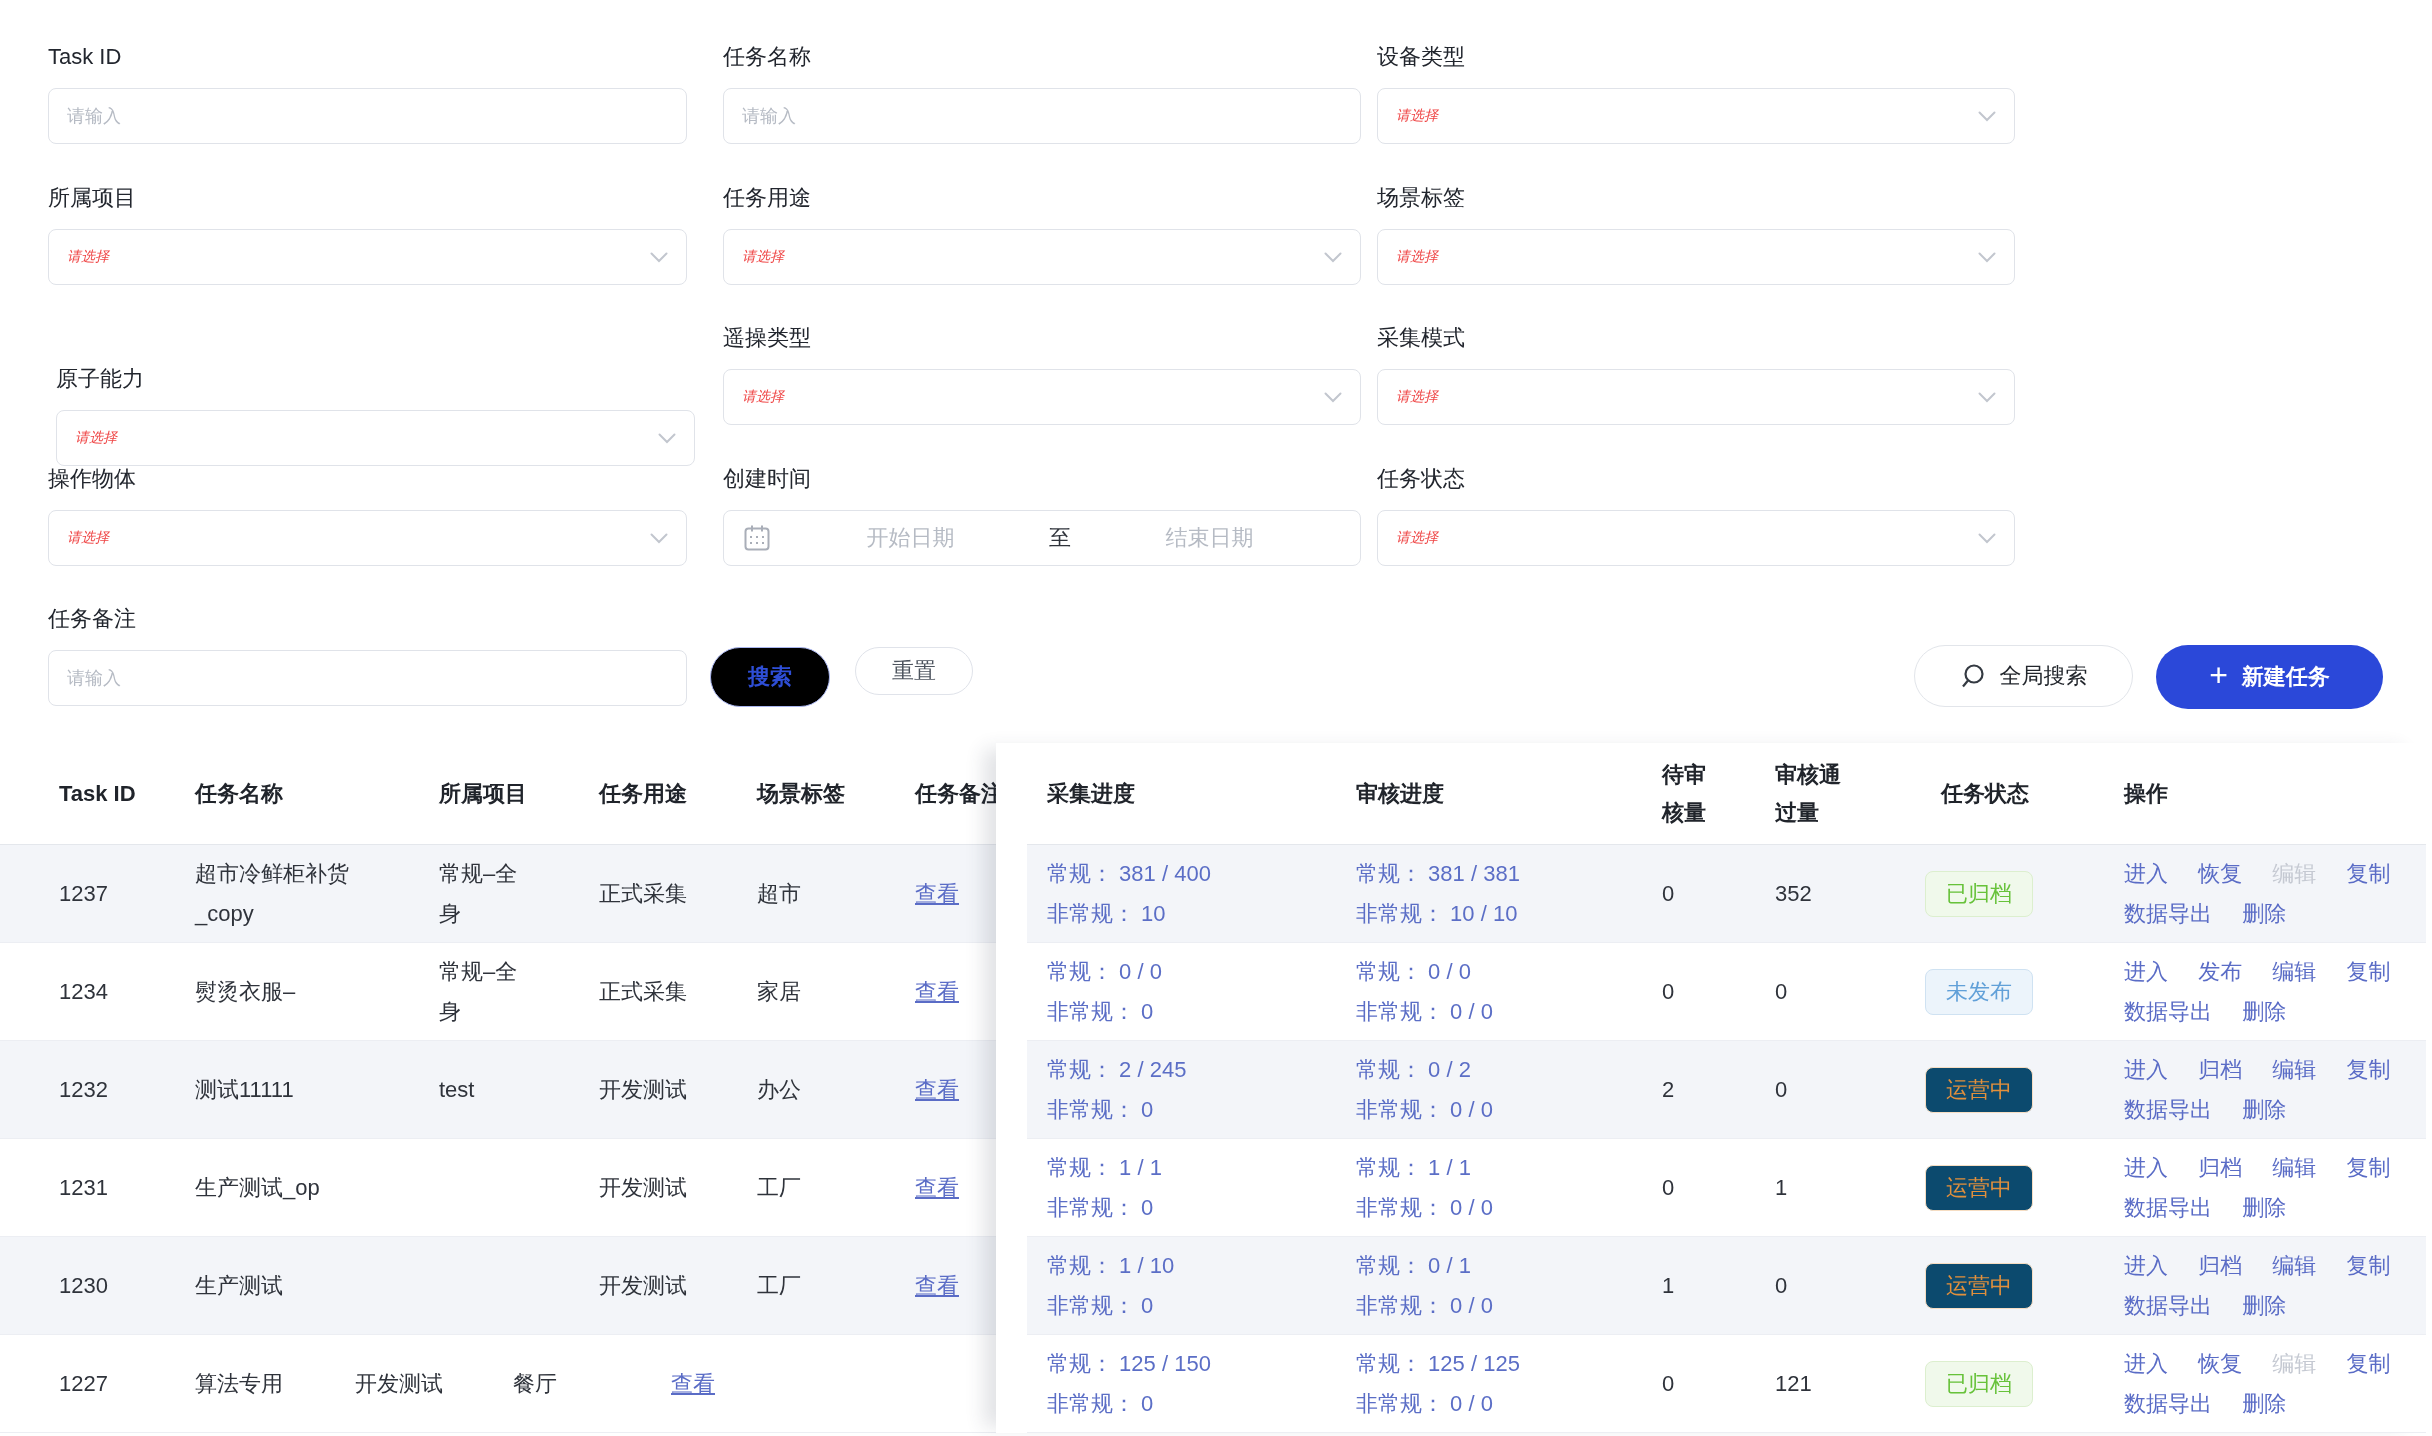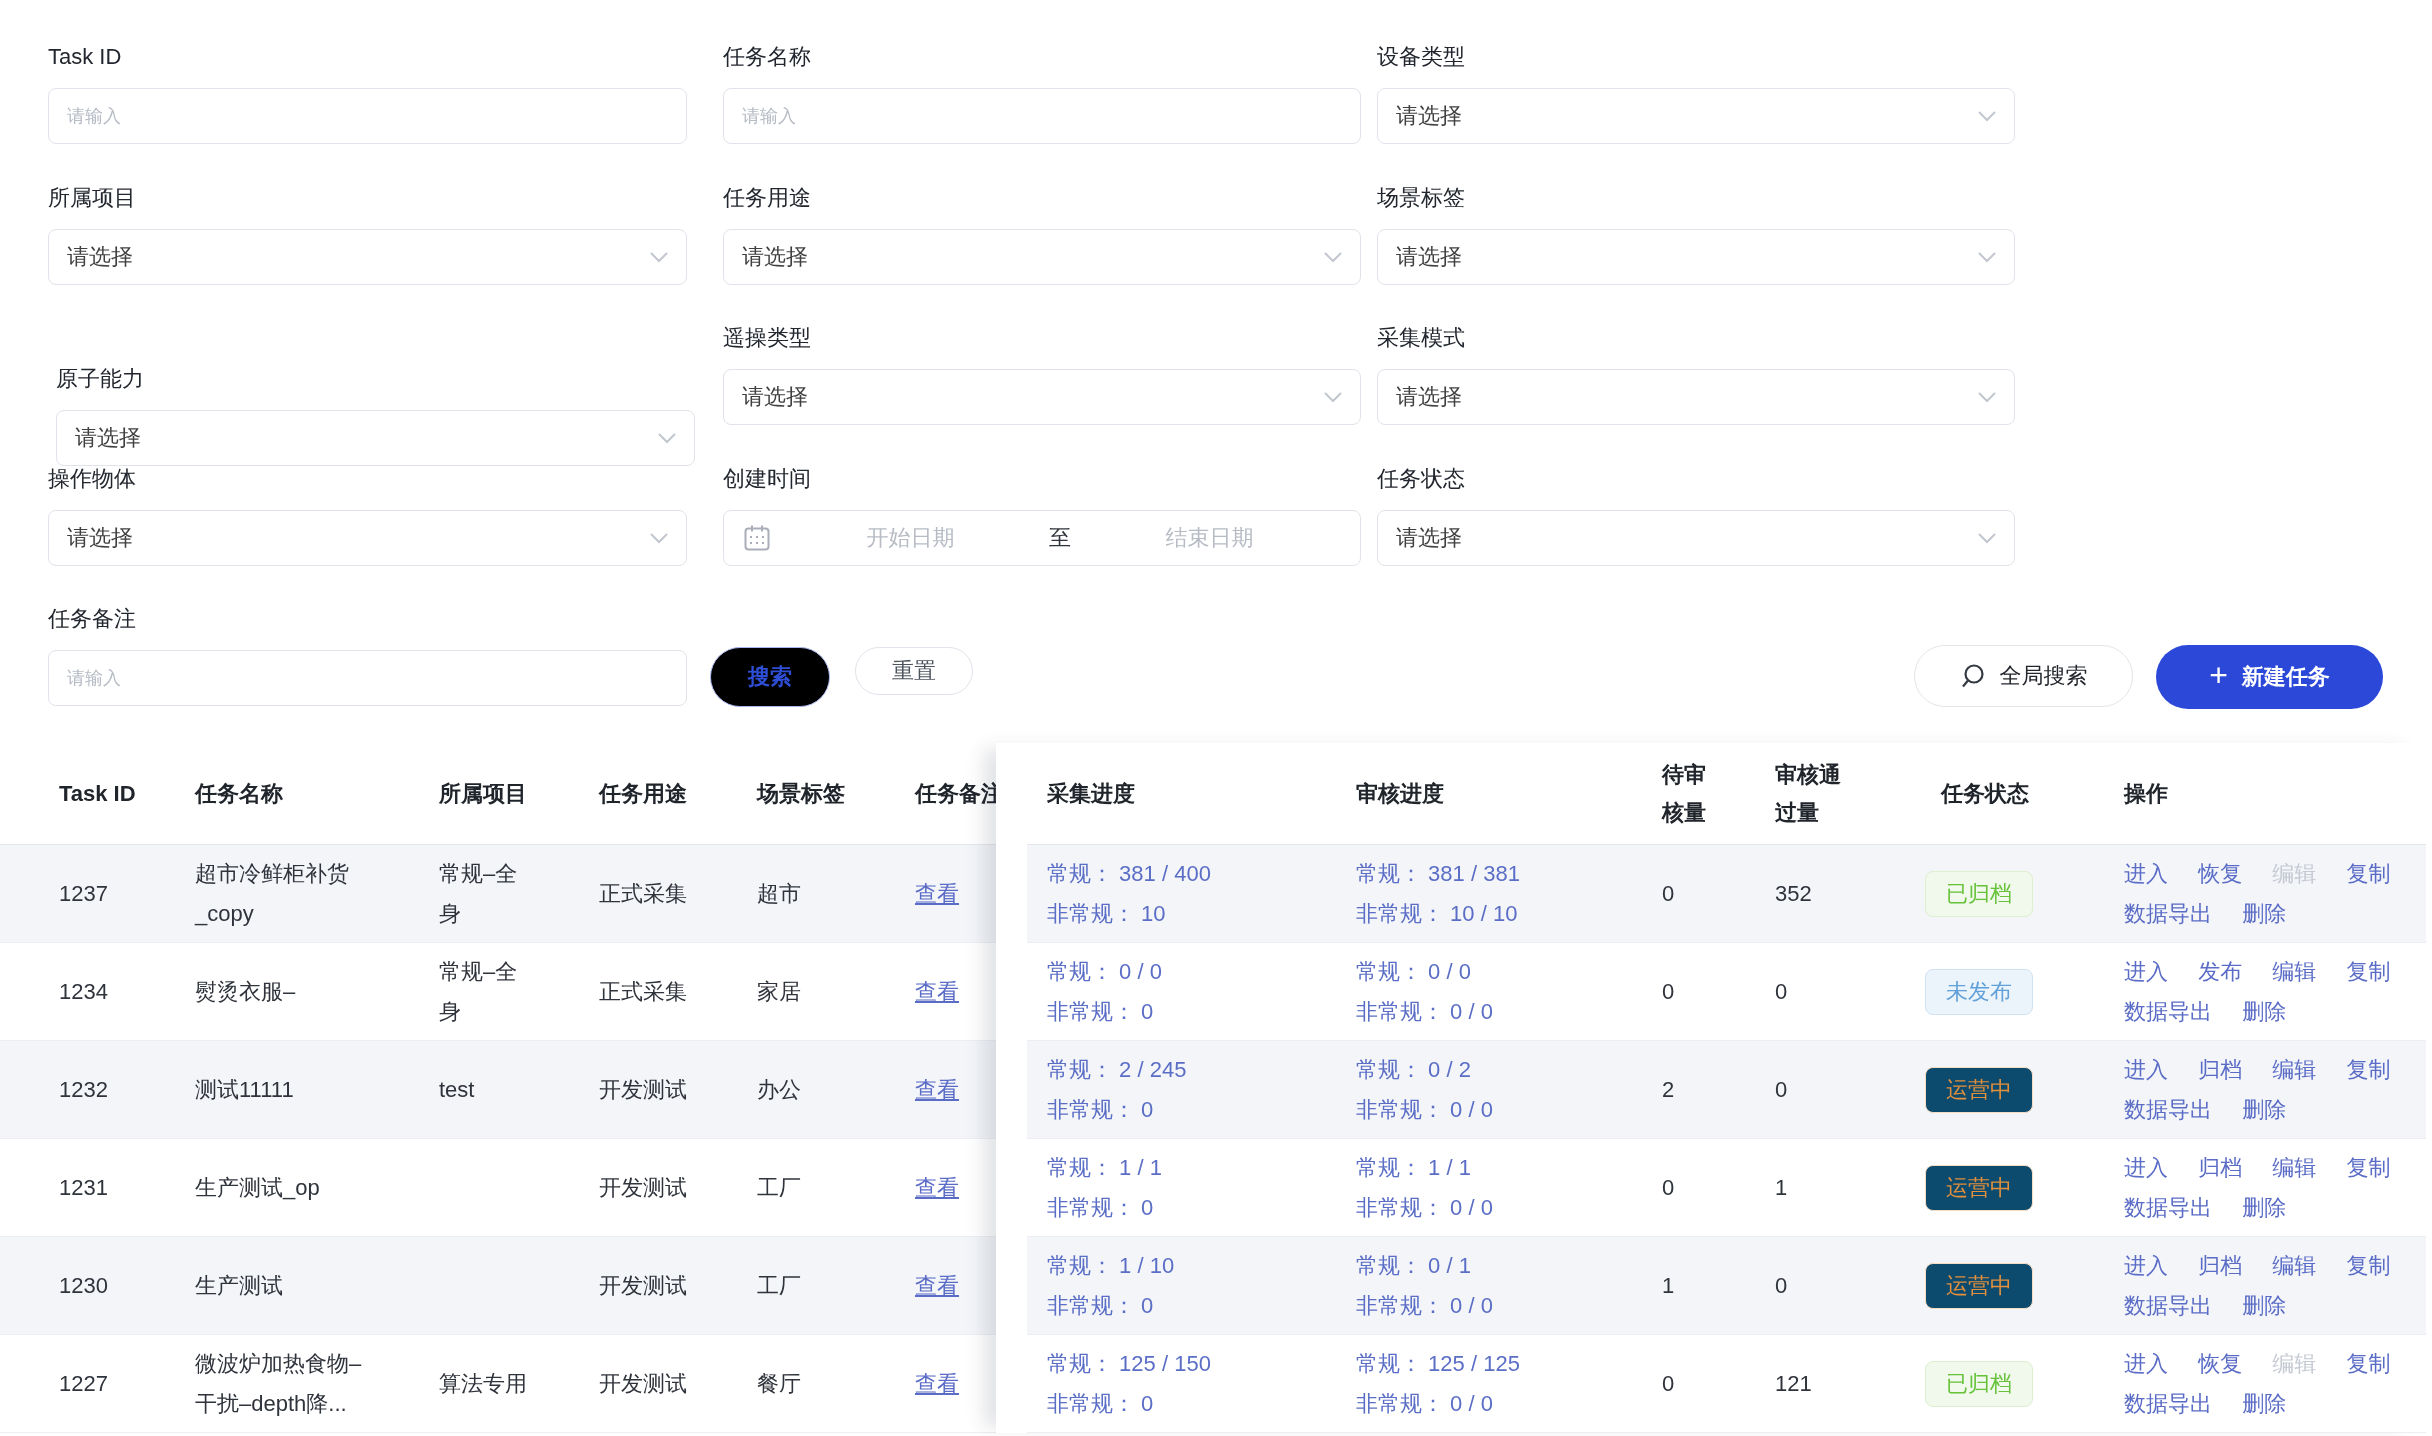--- a/index.html
+++ b/index.html
@@ -10,21 +10,21 @@
 
   
   .field{position:absolute;}
   .field .lbl{font-size:22px;color:#22262e;line-height:30px;}
   .control{position:absolute;top:46px;left:0;right:0;height:56px;box-sizing:border-box;
            border:1px solid #e0e3e9;border-radius:8px;background:#fff;
            display:flex;align-items:center;padding:0 18px;}
   .control input{border:none;outline:none;background:transparent;font:inherit;
                  font-size:18px;color:#2f333b;width:100%;padding:0;}
   .control input::placeholder{color:#b6bbc4;}
-  .ph{font-size:22px;color:#404040;flex:1;}
+  .ph{font-size:14px;color:#ef4444;flex:1;font-style:italic;}
   .chev{margin-left:auto;flex:0 0 auto;}
   .dstart,.dend{flex:1;text-align:center;font-size:22px;color:#b6bbc4;}
   .dsep{font-size:22px;color:#2f333b;padding:0 6px;}
   .cal{flex:0 0 auto;margin-right:6px;}
 
   
   .btn{position:absolute;box-sizing:border-box;display:flex;align-items:center;justify-content:center;
        font-size:22px;border-radius:40px;cursor:pointer;}
   .btn-search{left:710px;top:647px;width:120px;height:60px;background:#000000;border:1px solid #a9b5ef;color:#2e4ed6;font-weight:700;}
   .btn-reset{left:855px;top:647px;width:118px;height:48px;background:#fff;border:1px solid #e0e3ea;color:#4d545e;}
@@ -282,23 +282,20 @@
         </div>
       <div class="c c-proj">
           <div class="wrapbox"></div>
         </div>
       <div class="c c-purp">开发测试</div>
       <div class="c c-scene">工厂</div>
       <div class="c c-note"><span class="see">查看</span></div>
     </div>
     <div class="tr row-l">
       <div class="c c-id">1227</div>
-      <div class="c c-name">
-          <div class="wrapbox">微波炉加热食物–干扰–depth降...</div>
-        </div>
       <div class="c c-proj">
           <div class="wrapbox">算法专用</div>
         </div>
       <div class="c c-purp">开发测试</div>
       <div class="c c-scene">餐厅</div>
       <div class="c c-note"><span class="see">查看</span></div>
     </div>
   </div>
 
   <div class="tbl-right">

